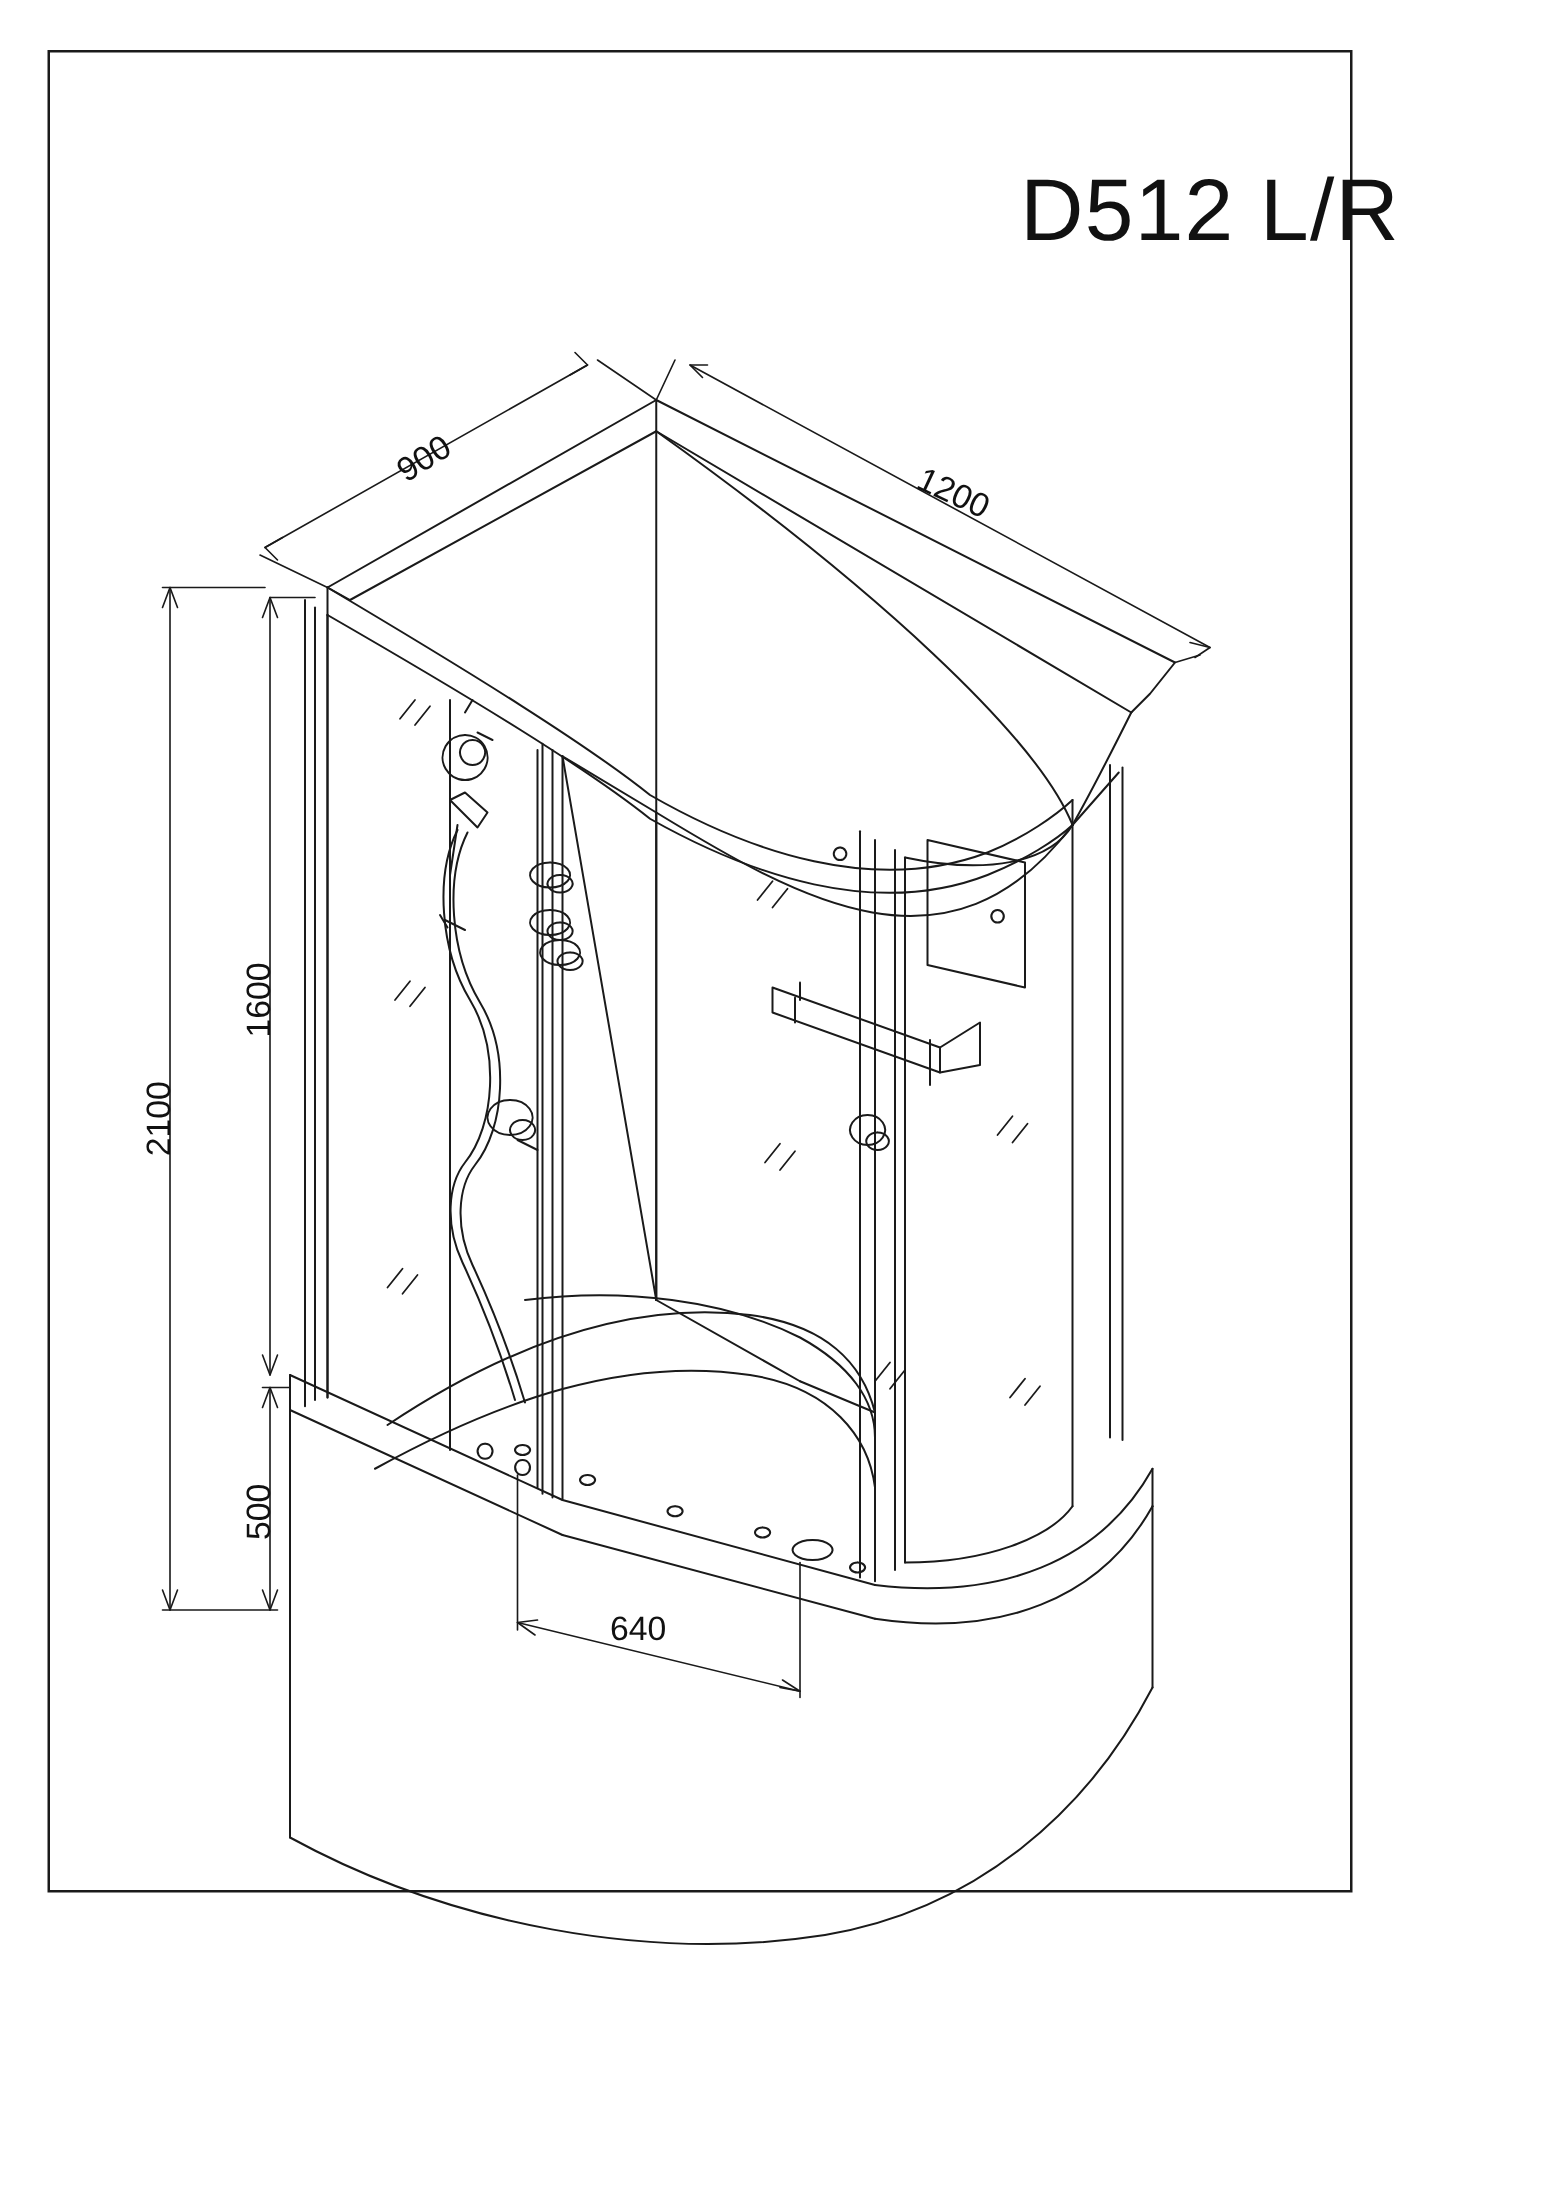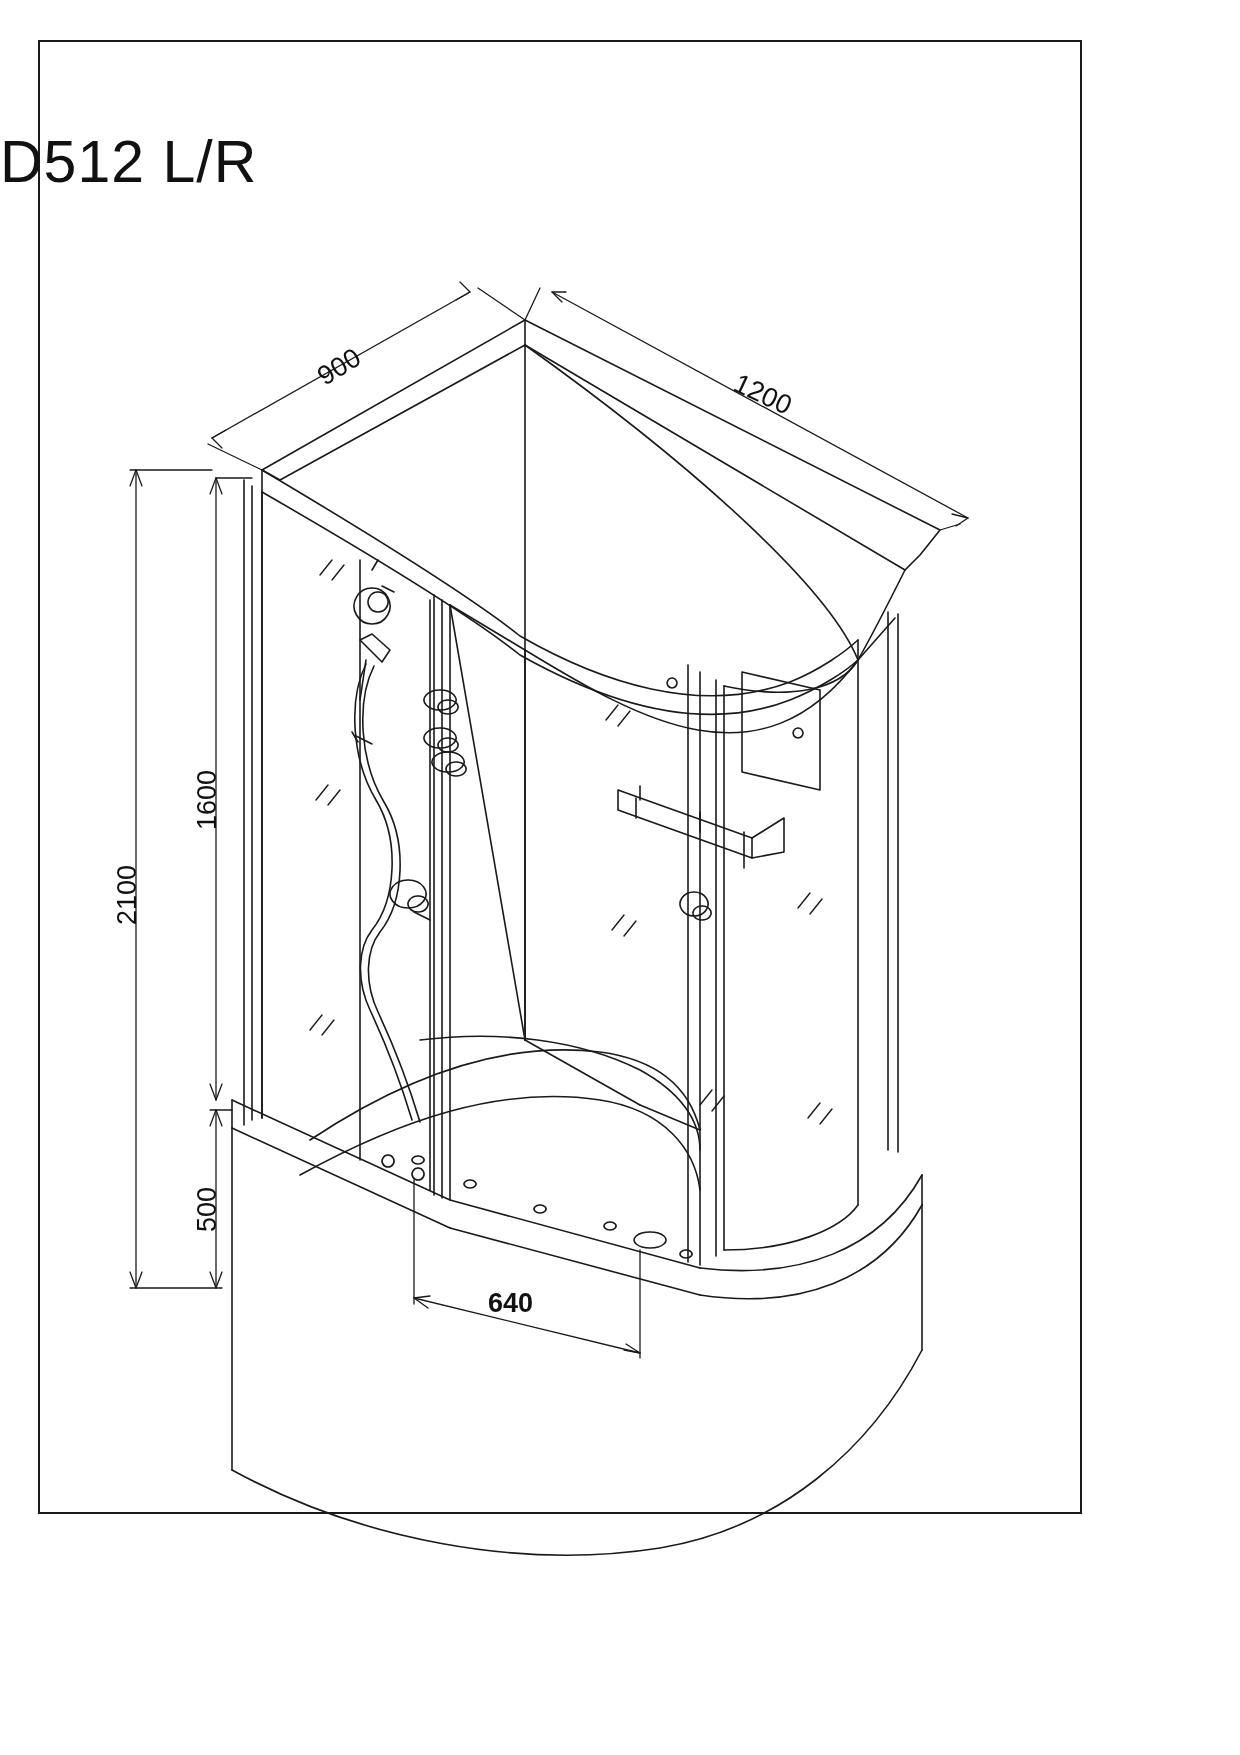--- a/index.html
+++ b/index.html
@@ -24,22 +24,22 @@
     width: 1044px;
     height: 1474px;
     border: 2px solid #1a1a1a;
     box-sizing: border-box;
   }
   #title {
     position: absolute;
     left: 0;
     top: 128px;
     width: 1120px;
-    text-align: left;
-    font-size: 59px;
+    text-align: right;
+    font-size: 70px;
     letter-spacing: 1px;
     color: #111111;
     font-family: "Liberation Sans", sans-serif;
   }
   #drawing-svg {
     position: absolute;
     left: 0;
     top: 0;
     width: 1240px;
     height: 1755px;
@@ -278,15 +278,15 @@
   <div class="dim-label rot-900" style="left:312px; top:366px;">900</div>
 
   <div class="dim-label rot-1200" style="left:742px; top:368px;">1200</div>
 
   <div class="dim-label rot-vert" style="left:112px; top:925px;">2100</div>
 
   <div class="dim-label rot-vert" style="left:192px; top:830px;">1600</div>
 
   <div class="dim-label rot-vert" style="left:192px; top:1232px;">500</div>
 
-  <div class="dim-label" style="left:488px; top:1288px;font-weight:bold;">640</div>
+  <div class="dim-label" style="left:488px; top:1288px;">640</div>
 
 </div>
 
 </body></html>

